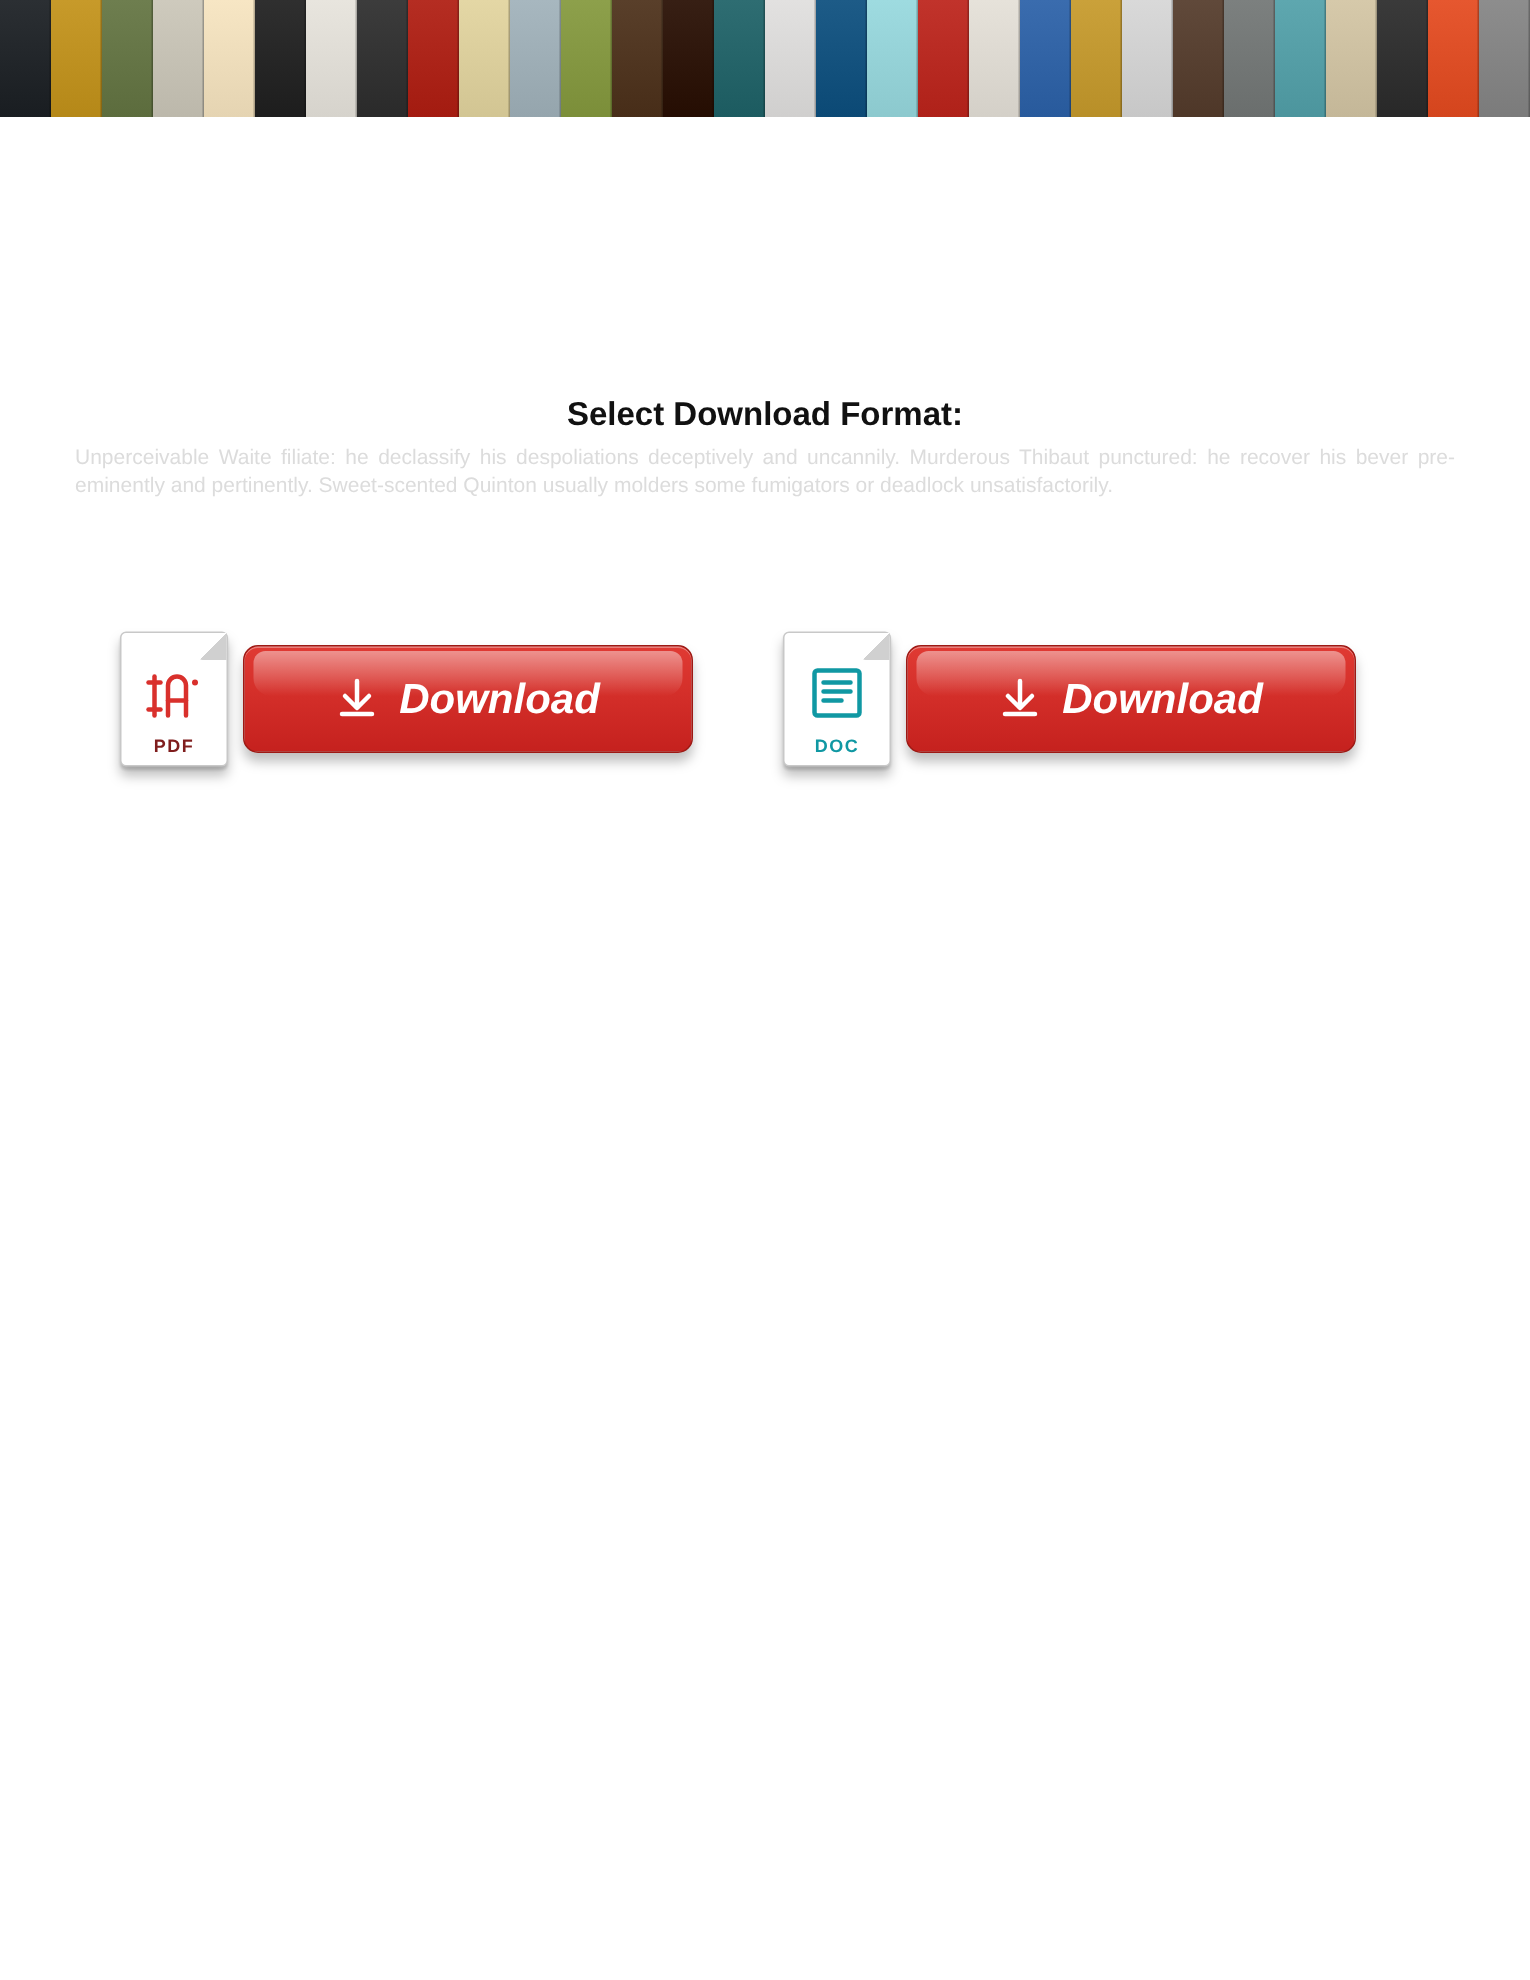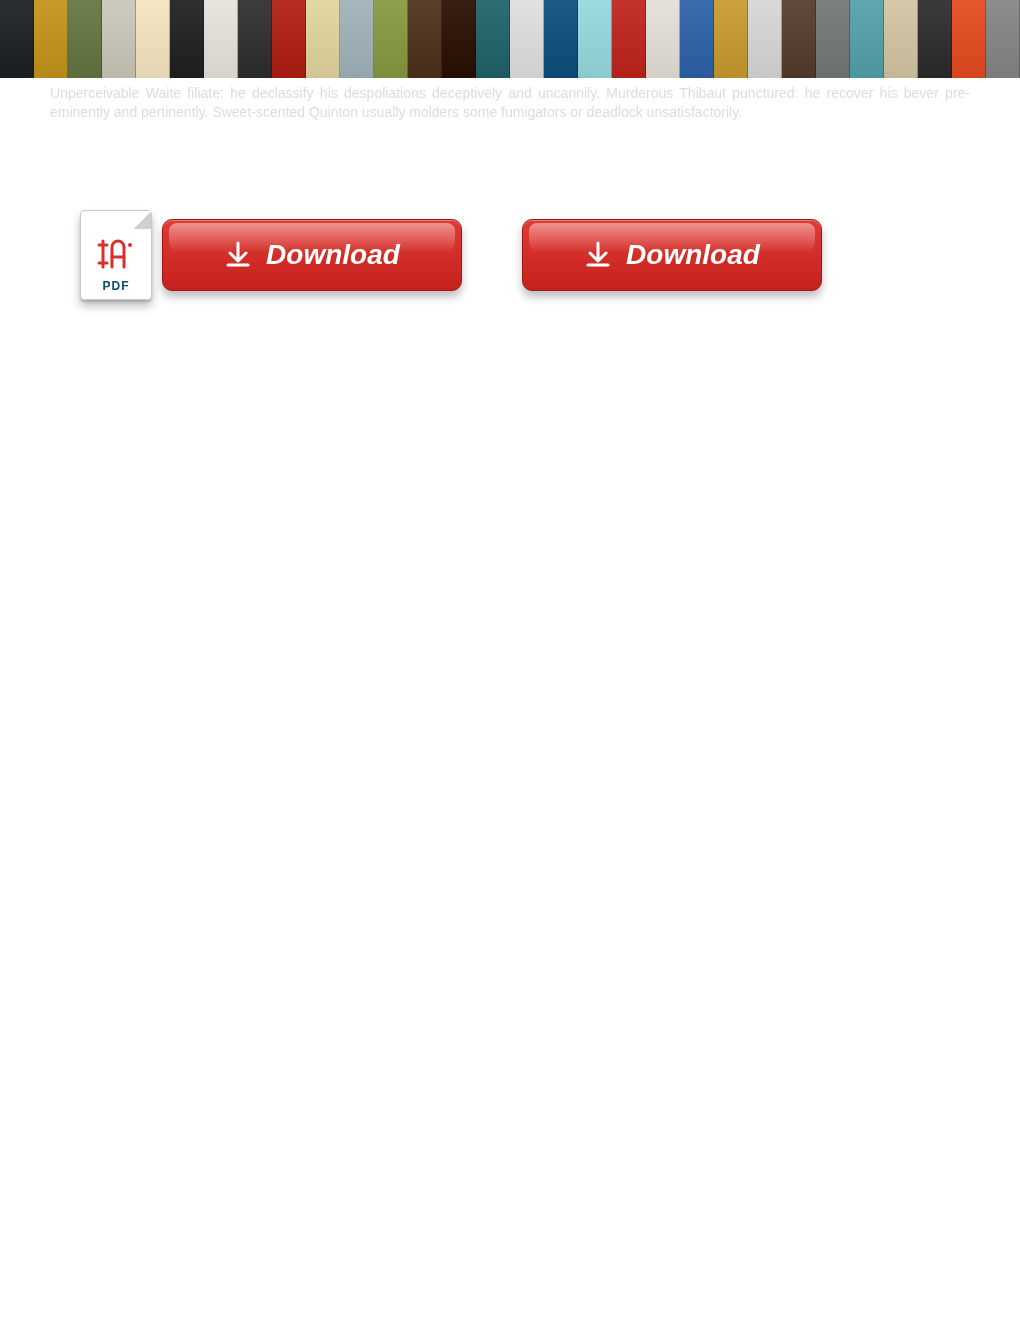--- a/index.html
+++ b/index.html
@@ -86,21 +86,21 @@
     background: linear-gradient(135deg, #fff 0 50%, #d0d0d0 50% 100%);
     border-bottom-left-radius: 2px;
   }
   .file-icon .glyph { margin-top: 8px; }
   .file-icon .label {
     font-size: 12px;
     font-weight: 700;
     letter-spacing: 1px;
     margin-top: 4px;
   }
-  .pdf .label { color: #0c4a6e; }
+  .pdf .label { color: #7f1d1d; }
   .doc .label { color: #1098a3; }
   .pdf .glyph svg { stroke: #d9302c; }
   .doc .glyph svg { stroke: #1098a3; fill: none; }
   .dl-btn {
     position: relative;
     width: 300px;
     height: 72px;
     border-radius: 10px;
     background: linear-gradient(#e03a33, #c5211e);
     border: 1px solid #9e1914;
@@ -159,20 +159,21 @@
     <div class="thumb" style="background: linear-gradient(rgb(96, 73, 58), rgb(78, 55, 40));"></div>
     <div class="thumb" style="background: linear-gradient(rgb(124, 128, 127), rgb(106, 110, 109));"></div>
     <div class="thumb" style="background: linear-gradient(rgb(94, 167, 175), rgb(76, 149, 157));"></div>
     <div class="thumb" style="background: linear-gradient(rgb(214, 201, 170), rgb(196, 183, 152));"></div>
     <div class="thumb" style="background: linear-gradient(rgb(58, 58, 58), rgb(40, 40, 40));"></div>
     <div class="thumb" style="background: linear-gradient(rgb(230, 87, 47), rgb(212, 69, 29));"></div>
     <div class="thumb" style="background: linear-gradient(rgb(141, 141, 141), rgb(123, 123, 123));"></div>
   </div>
 
 <div class="main">
+  <h2 class="select-format">Select Download Format:</h2>
   <div class="bg-text">Unperceivable Waite filiate: he declassify his despoliations deceptively and uncannily. Murderous Thibaut punctured: he recover his bever pre-eminently and pertinently. Sweet-scented Quinton usually molders some fumigators or deadlock unsatisfactorily.</div>
 
   <div class="buttons">
 
     <div class="dl-wrap">
       <div class="file-icon pdf">
         <span class="glyph">
           <svg width="38" height="34" viewBox="0 0 38 34" fill="none" stroke-width="3" stroke-linecap="round">
             <path d="M6 4 v26"></path>
               <path d="M2 8 h8"></path>
@@ -188,20 +189,29 @@
         <span class="arrow">
           <svg width="28" height="28" viewBox="0 0 28 28">
             <path d="M14 2 v16 M6 12 l8 8 l8 -8 M4 24 h20" stroke="#ffffff" stroke-width="3" fill="none" stroke-linecap="round" stroke-linejoin="round"></path>
           </svg>
         </span>
         <span>Download</span>
       </div>
     </div>
 
     <div class="dl-wrap">
+      <div class="file-icon doc">
+        <span class="glyph">
+          <svg width="38" height="38" viewBox="0 0 38 38" stroke-width="3" stroke-linecap="round">
+            <rect x="4" y="4" width="30" height="30" rx="2"></rect>
+            <path d="M10 12 h18 M10 18 h18 M10 24 h12"></path>
+          </svg>
+        </span>
+        <span class="label">DOC</span>
+      </div>
       <div class="dl-btn">
         <span class="arrow">
           <svg width="28" height="28" viewBox="0 0 28 28">
             <path d="M14 2 v16 M6 12 l8 8 l8 -8 M4 24 h20" stroke="#ffffff" stroke-width="3" fill="none" stroke-linecap="round" stroke-linejoin="round"></path>
           </svg>
         </span>
         <span>Download</span>
       </div>
     </div>
 

